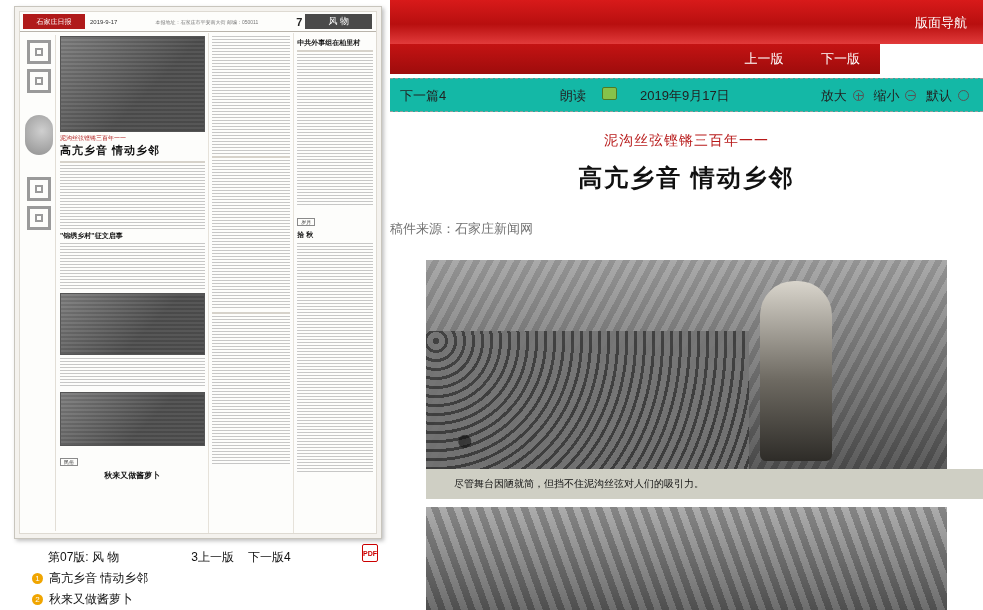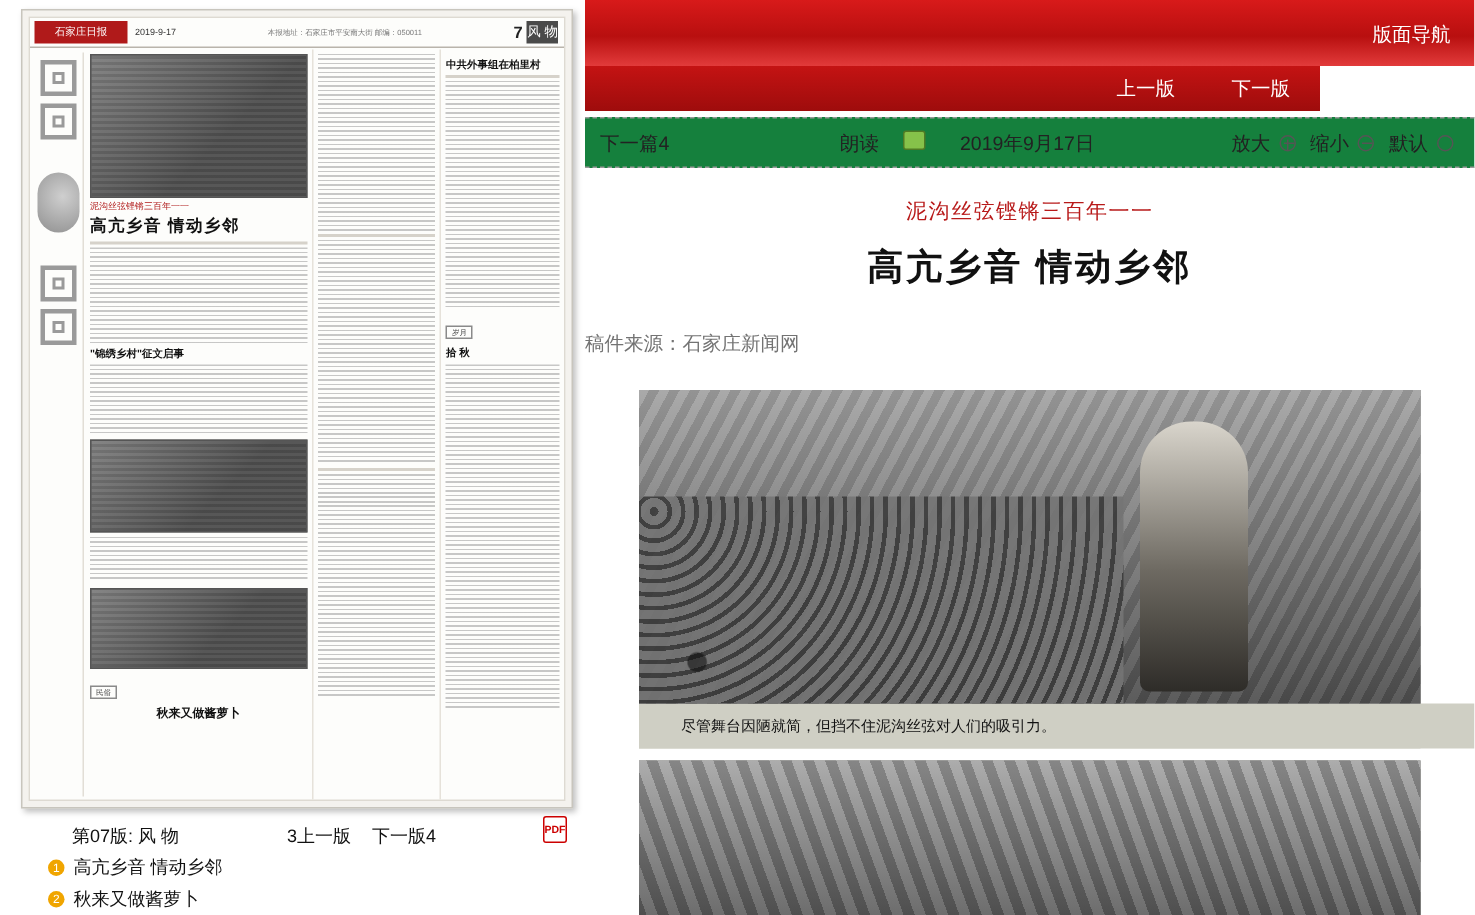--- a/index.html
+++ b/index.html
@@ -56,21 +56,21 @@
   }
   .masthead-mid {
     flex: 1; font-size: 5px; color: #777; text-align: center;
     overflow: hidden; white-space: nowrap;
   }
   .masthead-pagenum {
     font-size: 11px; color: #222; font-weight: bold; margin-right: 3px;
   }
   .masthead-section {
     background: #4a4a4a; color: #fff;
-    font-size: 9px; padding: 1px 0; margin-right: 4px;
+    font-size: 9px; padding: 1px 23px; margin-right: 4px;
   }
 
   .paper-body {
     position: absolute;
     left: 0; top: 21px; right: 0; bottom: 0;
   }
   .paper-decor-left {
     position: absolute; left: 2px; top: 2px;
     width: 34px; bottom: 2px;
     border-right: 1px solid #e2ded6;
@@ -190,21 +190,21 @@
   .red-band2 .pg-links {
     position: absolute; right: 20px; top: 6px;
     color: #fff; font-size: 13px;
   }
   .red-band2 .pg-links span { margin-left: 34px; cursor: pointer; }
 
   .toolbar {
     position: absolute; left: 0; top: 78px; width: 593px; height: 34px;
     border-top: 1px dashed #9a9a9a;
     border-bottom: 1px dashed #9a9a9a;
-    background: #15803d;
+    background: #14b8a6;
     font-size: 13px; color: #222;
   }
   .tb-item { position: absolute; top: 8px; white-space: nowrap; }
   .tb-next { left: 10px; }
   .tb-read { left: 170px; }
   .tb-speaker {
     position: absolute; left: 212px; top: 8px;
     width: 15px; height: 13px;
     background: #86c24a; border: 1px solid #4f7a24;
     border-radius: 2px;

